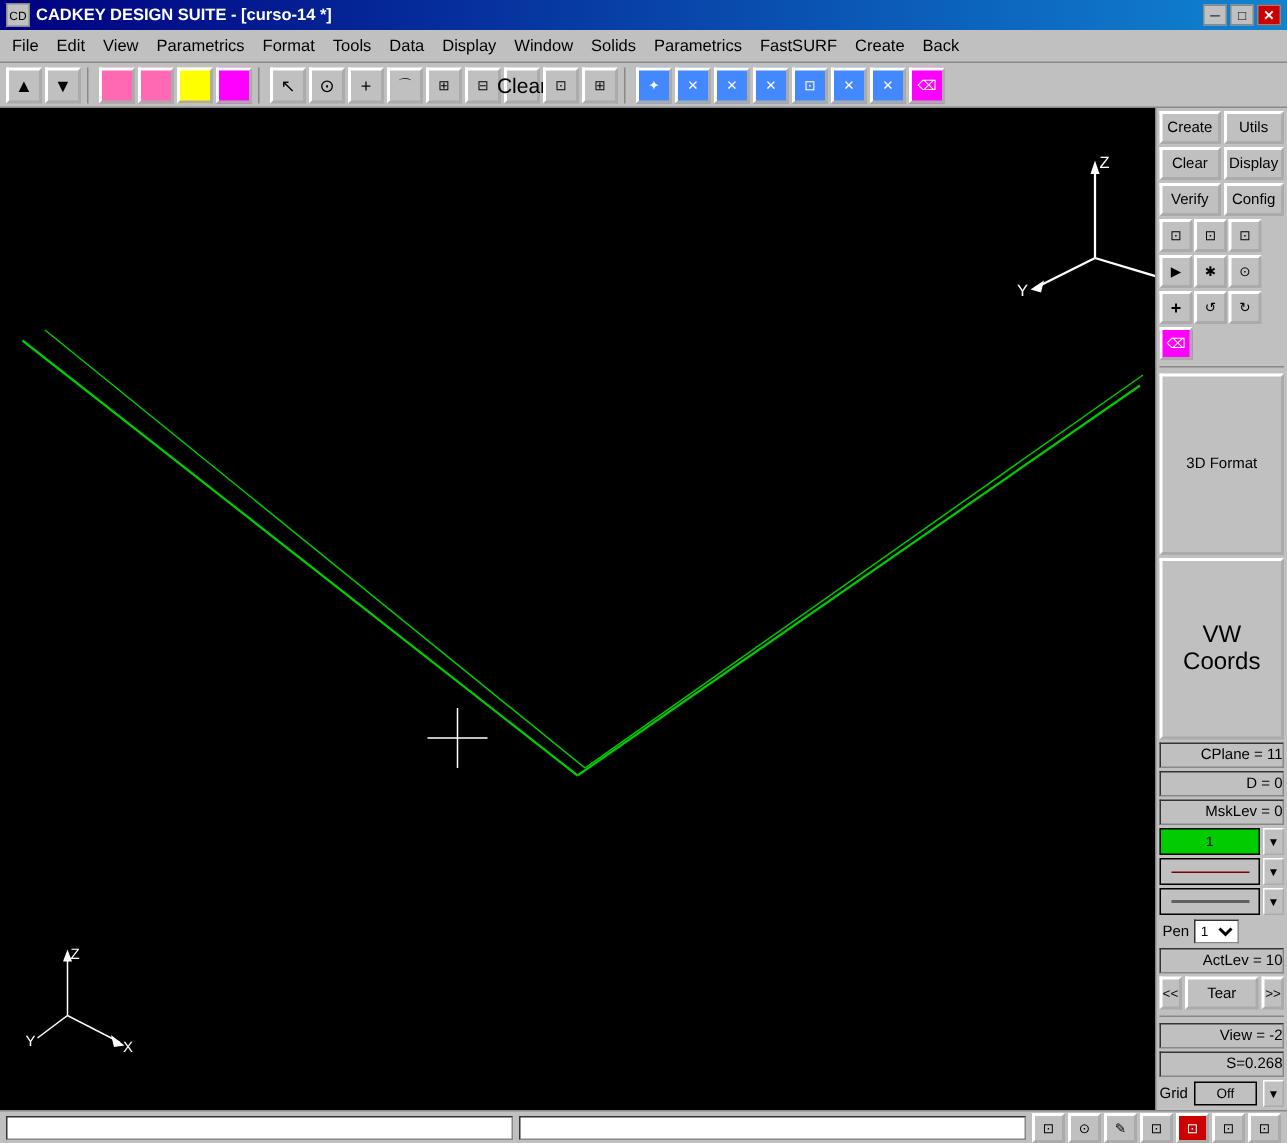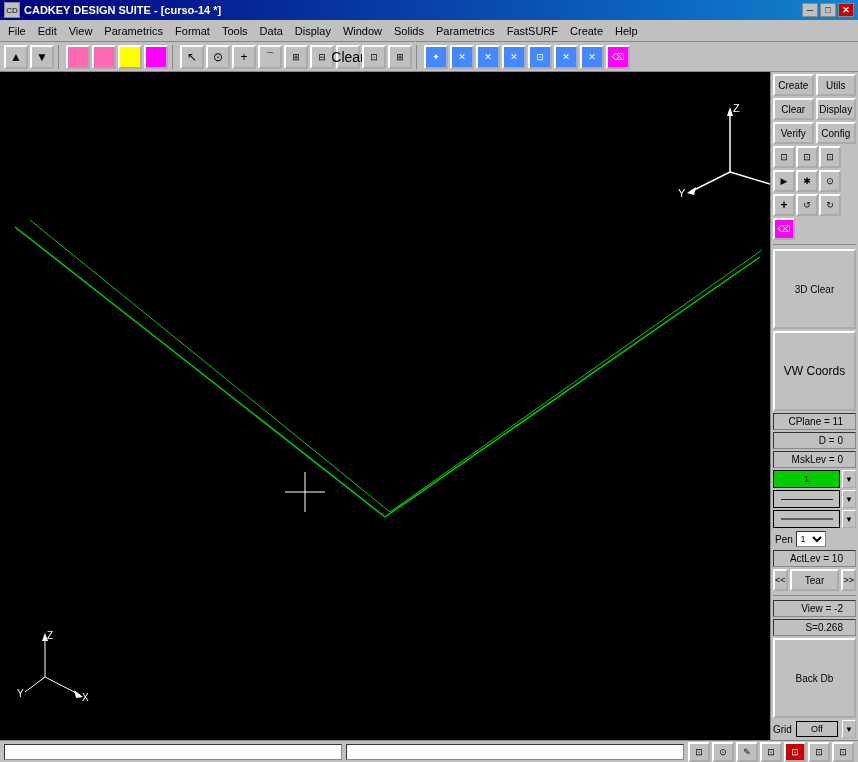--- a/index.html
+++ b/index.html
@@ -114,21 +114,21 @@
       border: 2px outset #fff;
       font-size: 10px;
       text-align: center;
       cursor: pointer;
       display: flex; align-items: center; justify-content: center;
     }
     .rp-sep { height: 1px; background: #888; margin: 2px 0; }
     .rp-info {
       font-size: 10px;
       text-align: right;
-      padding: 2px 12px;
+      padding: 2px 0;
       background: #c0c0c0;
       border: 1px inset #888;
     }
     .rp-icon-btn {
       width: 22px; height: 22px;
       background: #c0c0c0;
       border: 2px outset #fff;
       display: flex; align-items: center; justify-content: center;
       cursor: pointer;
       font-size: 9px;
@@ -218,21 +218,21 @@
   <div class="menu-item">Parametrics</div>
   <div class="menu-item">Format</div>
   <div class="menu-item">Tools</div>
   <div class="menu-item">Data</div>
   <div class="menu-item">Display</div>
   <div class="menu-item">Window</div>
   <div class="menu-item">Solids</div>
   <div class="menu-item">Parametrics</div>
   <div class="menu-item">FastSURF</div>
   <div class="menu-item">Create</div>
-  <div class="menu-item">Help</div>
+  <div class="menu-item">Back</div>
 </div>
 
 <div id="toolbar">
 
   <div class="tb-btn" style="font-size:12px;">▲</div>
   <div class="tb-btn" style="font-size:12px;">▼</div>
   <div class="tb-sep"></div>
 
   <div class="tb-btn tb-btn-pink" style="border:2px outset #fff;"></div>
   <div class="tb-btn tb-btn-pink" style="border:2px outset #fff;"></div>
@@ -343,23 +343,23 @@
       <div class="rp-icon-btn" style="font-size:12px;font-weight:bold;">+</div>
       <div class="rp-icon-btn" style="font-size:9px;">↺</div>
       <div class="rp-icon-btn" style="font-size:9px;">↻</div>
     </div>
 
     <div class="rp-row">
       <div class="rp-icon-btn" style="background:#ff00ff;width:22px;height:22px;font-size:9px;color:white;">⌫</div>
     </div>
     <div class="rp-sep"></div>
 
-    <div class="rp-btn" style="height:22px;font-size:10px;">3D Clear</div>
-
-    <div class="rp-btn" style="height:22px;font-size:12px;">VW Coords</div>
+    <div class="rp-btn" style="height:22px;font-size:10px;">3D Format</div>
+
+    <div class="rp-btn" style="height:22px;font-size:16px;">VW Coords</div>
 
     <div class="rp-info">CPlane = 11</div>
 
     <div class="rp-info">D = 0</div>
 
     <div class="rp-info">MskLev = 0</div>
 
     <div class="rp-row" style="align-items:center;">
       <div class="color-box">1</div>
       <div class="dropdown-arrow">▼</div>
@@ -394,21 +394,20 @@
       <div class="rp-btn" style="flex:0;width:20px;font-size:9px;">&lt;&lt;</div>
       <div class="rp-btn" style="flex:1;font-size:10px;">Tear</div>
       <div class="rp-btn" style="flex:0;width:20px;font-size:9px;">&gt;&gt;</div>
     </div>
     <div class="rp-sep"></div>
 
     <div class="rp-info">View = -2</div>
 
     <div class="rp-info">S=0.268</div>
 
-    <div class="rp-btn" style="height:22px;font-size:10px;">Back Db</div>
 
 
     <div class="rp-row" style="align-items:center;gap:4px;">
       <span style="font-size:10px;">Grid</span>
       <div class="line-box" style="height:16px;font-size:9px;display:flex;align-items:center;justify-content:center;">Off</div>
       <div class="dropdown-arrow">▼</div>
     </div>
   </div>
 </div>
 

